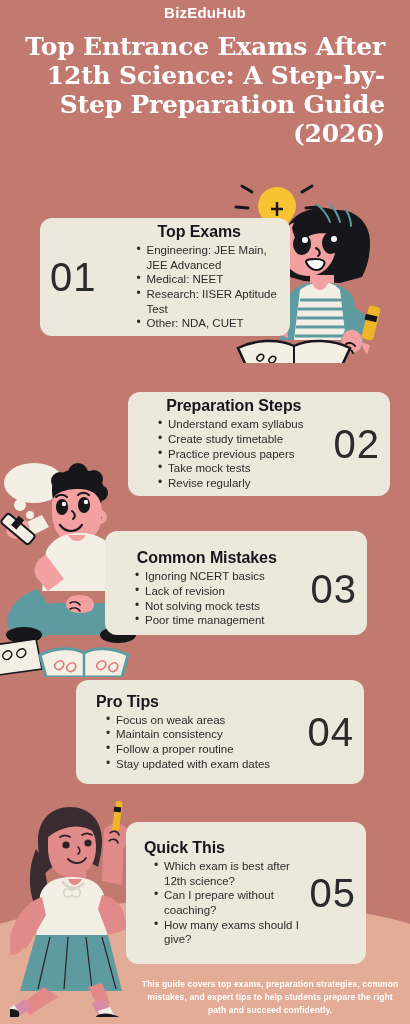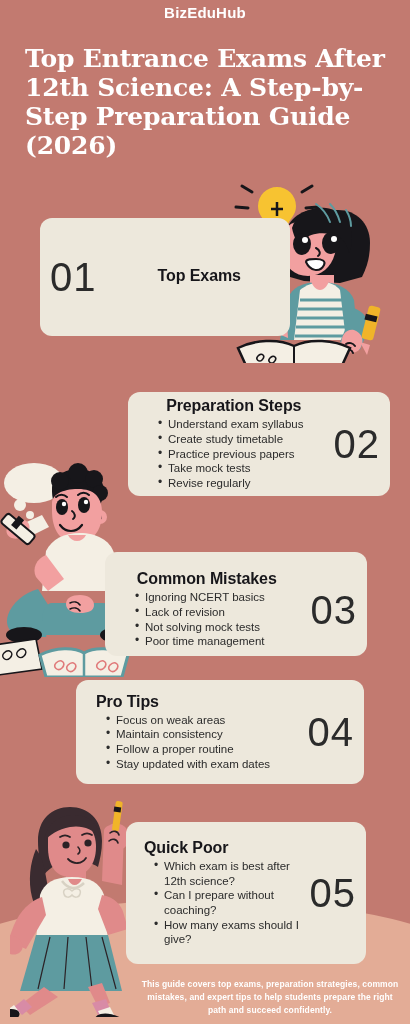--- a/index.html
+++ b/index.html
@@ -65,23 +65,23 @@
     text-align: center;
     color: #FFFFFF;
     font-size: 15px;
     font-weight: bold;
     letter-spacing: .2px;
     z-index: 5;
   }
   .headline {
     position: absolute;
     left: 25px;
-    top: 44px;
+    top: 32px;
     width: 360px;
-    text-align: left;
+    text-align: right;
     color: #FFFFFF;
     font-family: "DejaVu Serif", "Liberation Serif", serif;
     font-size: 25px;
     font-weight: bold;
     line-height: 1.16;
     letter-spacing: -0.2px;
     z-index: 5;
   }
 
   
@@ -144,21 +144,21 @@
     top: -1px;
     font-size: 12px;
     color: #2B2B2B;
   }
 
   
   #card-1 { left: 40px;  top: 218px; width: 250px; height: 118px; padding: 8px 12px 8px 10px; }
   #card-1 .card-num { margin-right: 24px; }
   #card-2 { left: 105px; top: 392px; width: 262px; height: 104px; padding: 7px 10px 7px 14px; margin-left: 23px; }
   #card-2 .card-num { margin-left: 8px; }
-  #card-3 { left: 105px; top: 552px; width: 262px; height: 104px; padding: 18px 10px 7px 14px; gap: 8px; }
+  #card-3 { left: 105px; top: 531px; width: 262px; height: 104px; padding: 18px 10px 7px 14px; gap: 8px; }
   #card-3 .card-num { margin-left: 8px; }
   #card-4 { left: 76px;  top: 680px; width: 288px; height: 104px; padding: 7px 10px 7px 14px; }
   #card-4 .card-num { margin-left: 8px; }
   #card-5 { left: 126px; top: 822px; width: 240px; height: 142px; padding: 8px 10px 8px 12px; }
   #card-5 .card-num { }
 
   
   .footer-text {
     position: absolute;
     left: 140px;
@@ -358,20 +358,26 @@
 
       <ellipse cx="-4" cy="222" rx="14" ry="7" transform="rotate(-18 -4 222)" fill="#17161A"></ellipse>
       <ellipse cx="100" cy="226" rx="15" ry="7" transform="rotate(12 100 226)" fill="#17161A"></ellipse>
     </svg>
   </div>
 
   <div class="card num-left" id="card-1">
     <div class="card-num">01</div>
     <div class="card-body">
       <div class="card-title center">Top Exams</div>
+      <ul class="card-list">
+        <li>Engineering: JEE Main, JEE Advanced</li>
+        <li>Medical: NEET</li>
+        <li>Research: IISER Aptitude Test</li>
+        <li>Other: NDA, CUET</li>
+      </ul>
     </div>
   </div>
 
   <div class="card num-right" id="card-2">
     <div class="card-body">
       <div class="card-title center">Preparation Steps</div>
       <ul class="card-list">
         <li>Understand exam syllabus</li>
         <li>Create study timetable</li>
         <li>Practice previous papers</li>
@@ -403,21 +409,21 @@
         <li>Maintain consistency</li>
         <li>Follow a proper routine</li>
         <li>Stay updated with exam dates</li>
       </ul>
     </div>
     <div class="card-num">04</div>
   </div>
 
   <div class="card num-right" id="card-5">
     <div class="card-body">
-      <div class="card-title left">Quick Poor</div>
+      <div class="card-title left">Quick This</div>
       <ul class="card-list">
         <li>Which exam is best after 12th science?</li>
         <li>Can I prepare without coaching?</li>
         <li>How many exams should I give?</li>
       </ul>
     </div>
     <div class="card-num">05</div>
   </div>
 
   <div class="arch-bottom"></div>

